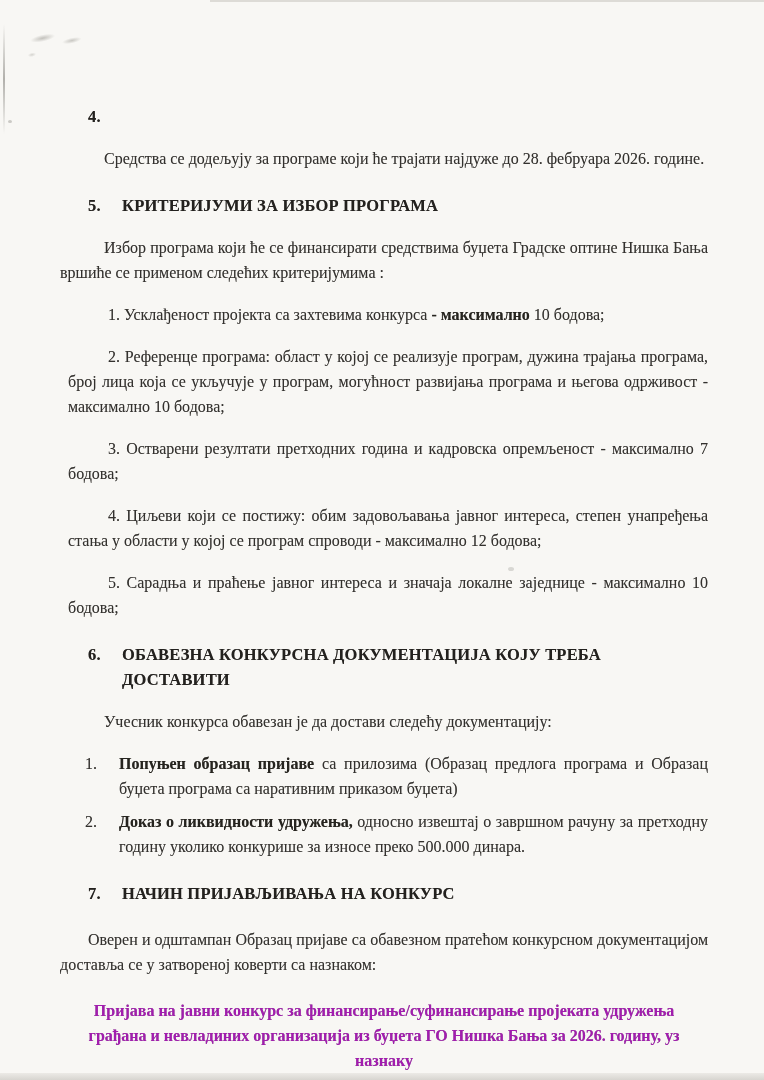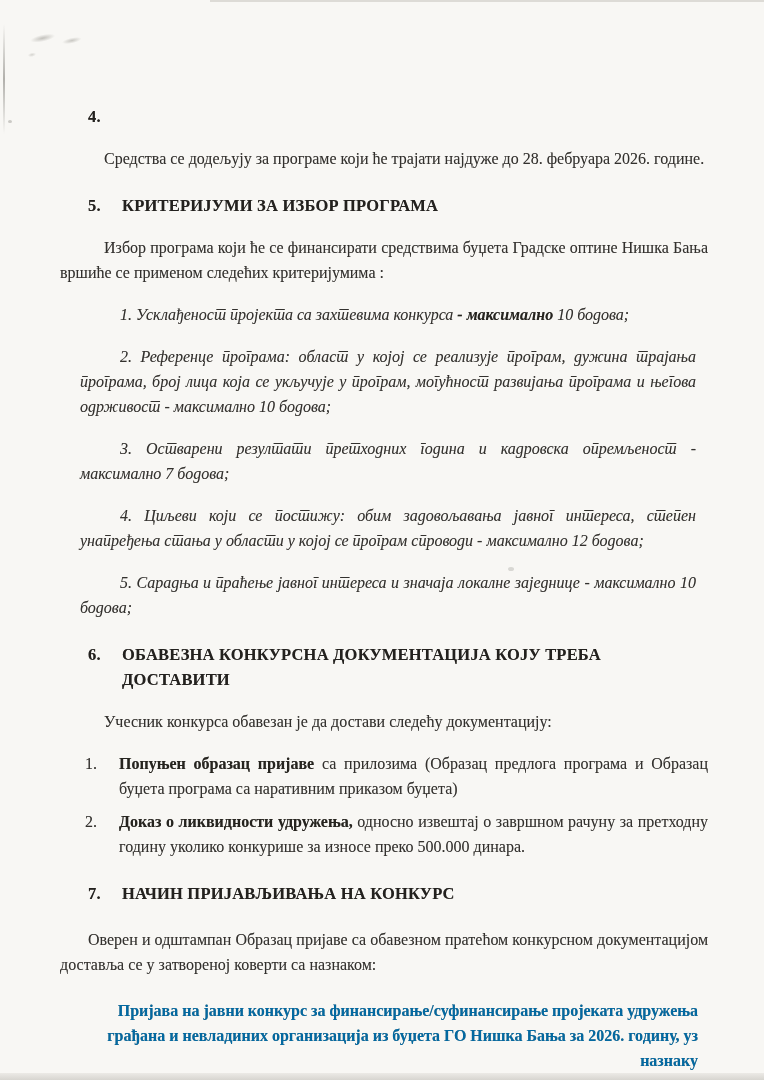--- a/index.html
+++ b/index.html
@@ -54,48 +54,47 @@
     text-shadow:0 0 .4px rgba(20,18,15,.4);
   }
   .h-num .num{width:34px;flex:0 0 34px;}
   .para{
     margin:0;
     text-align:justify;
     text-indent:44px;
     text-shadow:0 0 .3px rgba(40,38,34,.3);
   }
   .crit{
-    margin:12px;
+    margin:0;
     text-align:justify;
     text-indent:40px;
     padding-left:8px;
     text-shadow:0 0 .3px rgba(40,38,34,.3);
-    font-style:italic;
   }
   .sp-h4{margin-top:0;}
   .sp{margin-top:17px;}
   .sp-big{margin-top:21px;}
   .sp-head{margin-top:22px;}
 
   .doclist{margin:17px 0 0 0;padding:0;list-style:none;}
   .doclist .item{
     display:flex;
     text-align:justify;
     text-shadow:0 0 .3px rgba(40,38,34,.3);
   }
   .doclist .item + .item{margin-top:8px;}
   .doclist .num{flex:0 0 26px;padding-left:25px;box-sizing:content-box;}
   .doclist .body{flex:1;margin-left:8px;}
   b{color:#26241f;text-shadow:0 0 .4px rgba(20,18,15,.4);}
 
   .notice{
     margin:21px 10px 0 10px;
     font-weight:bold;
-    text-align:right;
-    color:#0369a1;
+    text-align:center;
+    color:#a21caf;
     text-shadow:0 0 .4px rgba(20,18,15,.4);
   }
 </style>
 </head>
 <body>
 
 <div class="page">
 
   <div class="smudge"></div>
   <div class="edge-left-line"></div>

